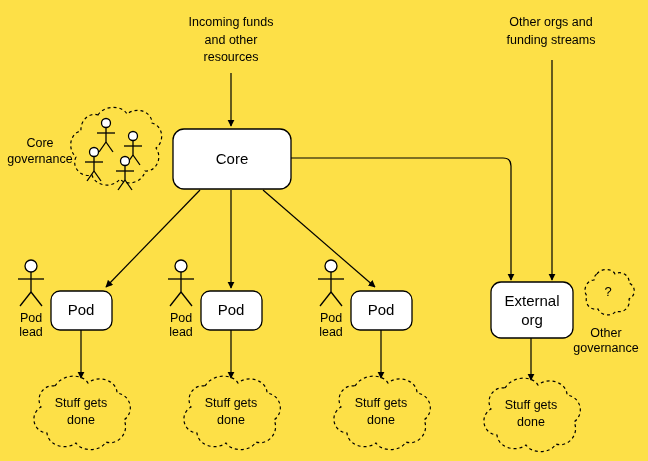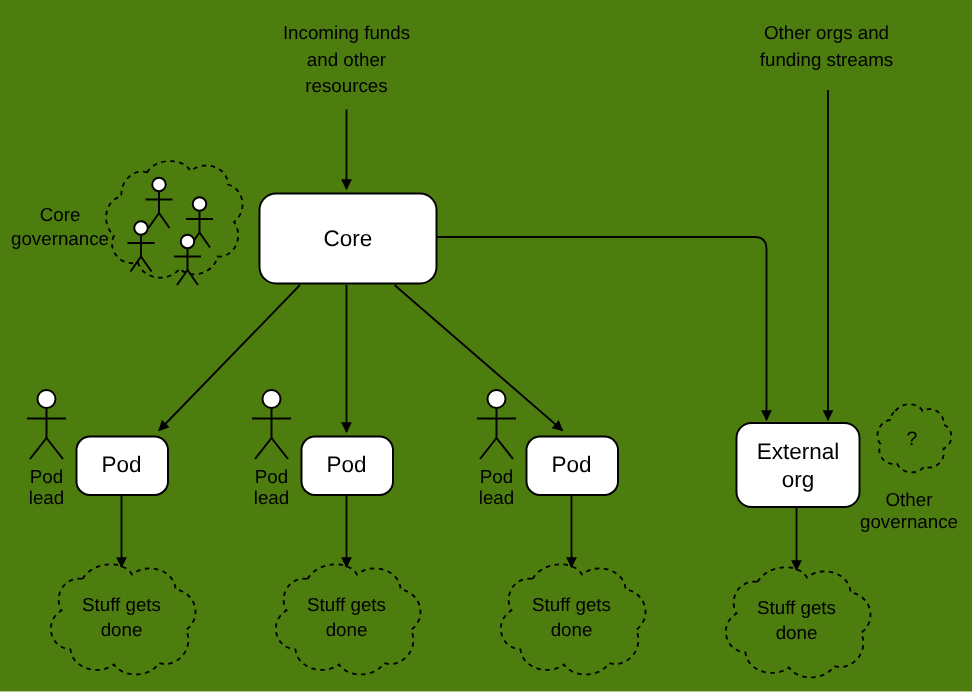--- a/index.html
+++ b/index.html
@@ -7,21 +7,21 @@
     padding: 0;
     background: #ffffff;
   }
   body {
     font-family: "Liberation Sans", sans-serif;
   }
   #canvas {
     position: relative;
     width: 648px;
     height: 461px;
-    background: #4d7c0f;
+    background: #fde047;
     overflow: hidden;
   }
   #diagram-svg {
     position: absolute;
     top: 0;
     left: 0;
     width: 648px;
     height: 461px;
   }
   .node-text {

